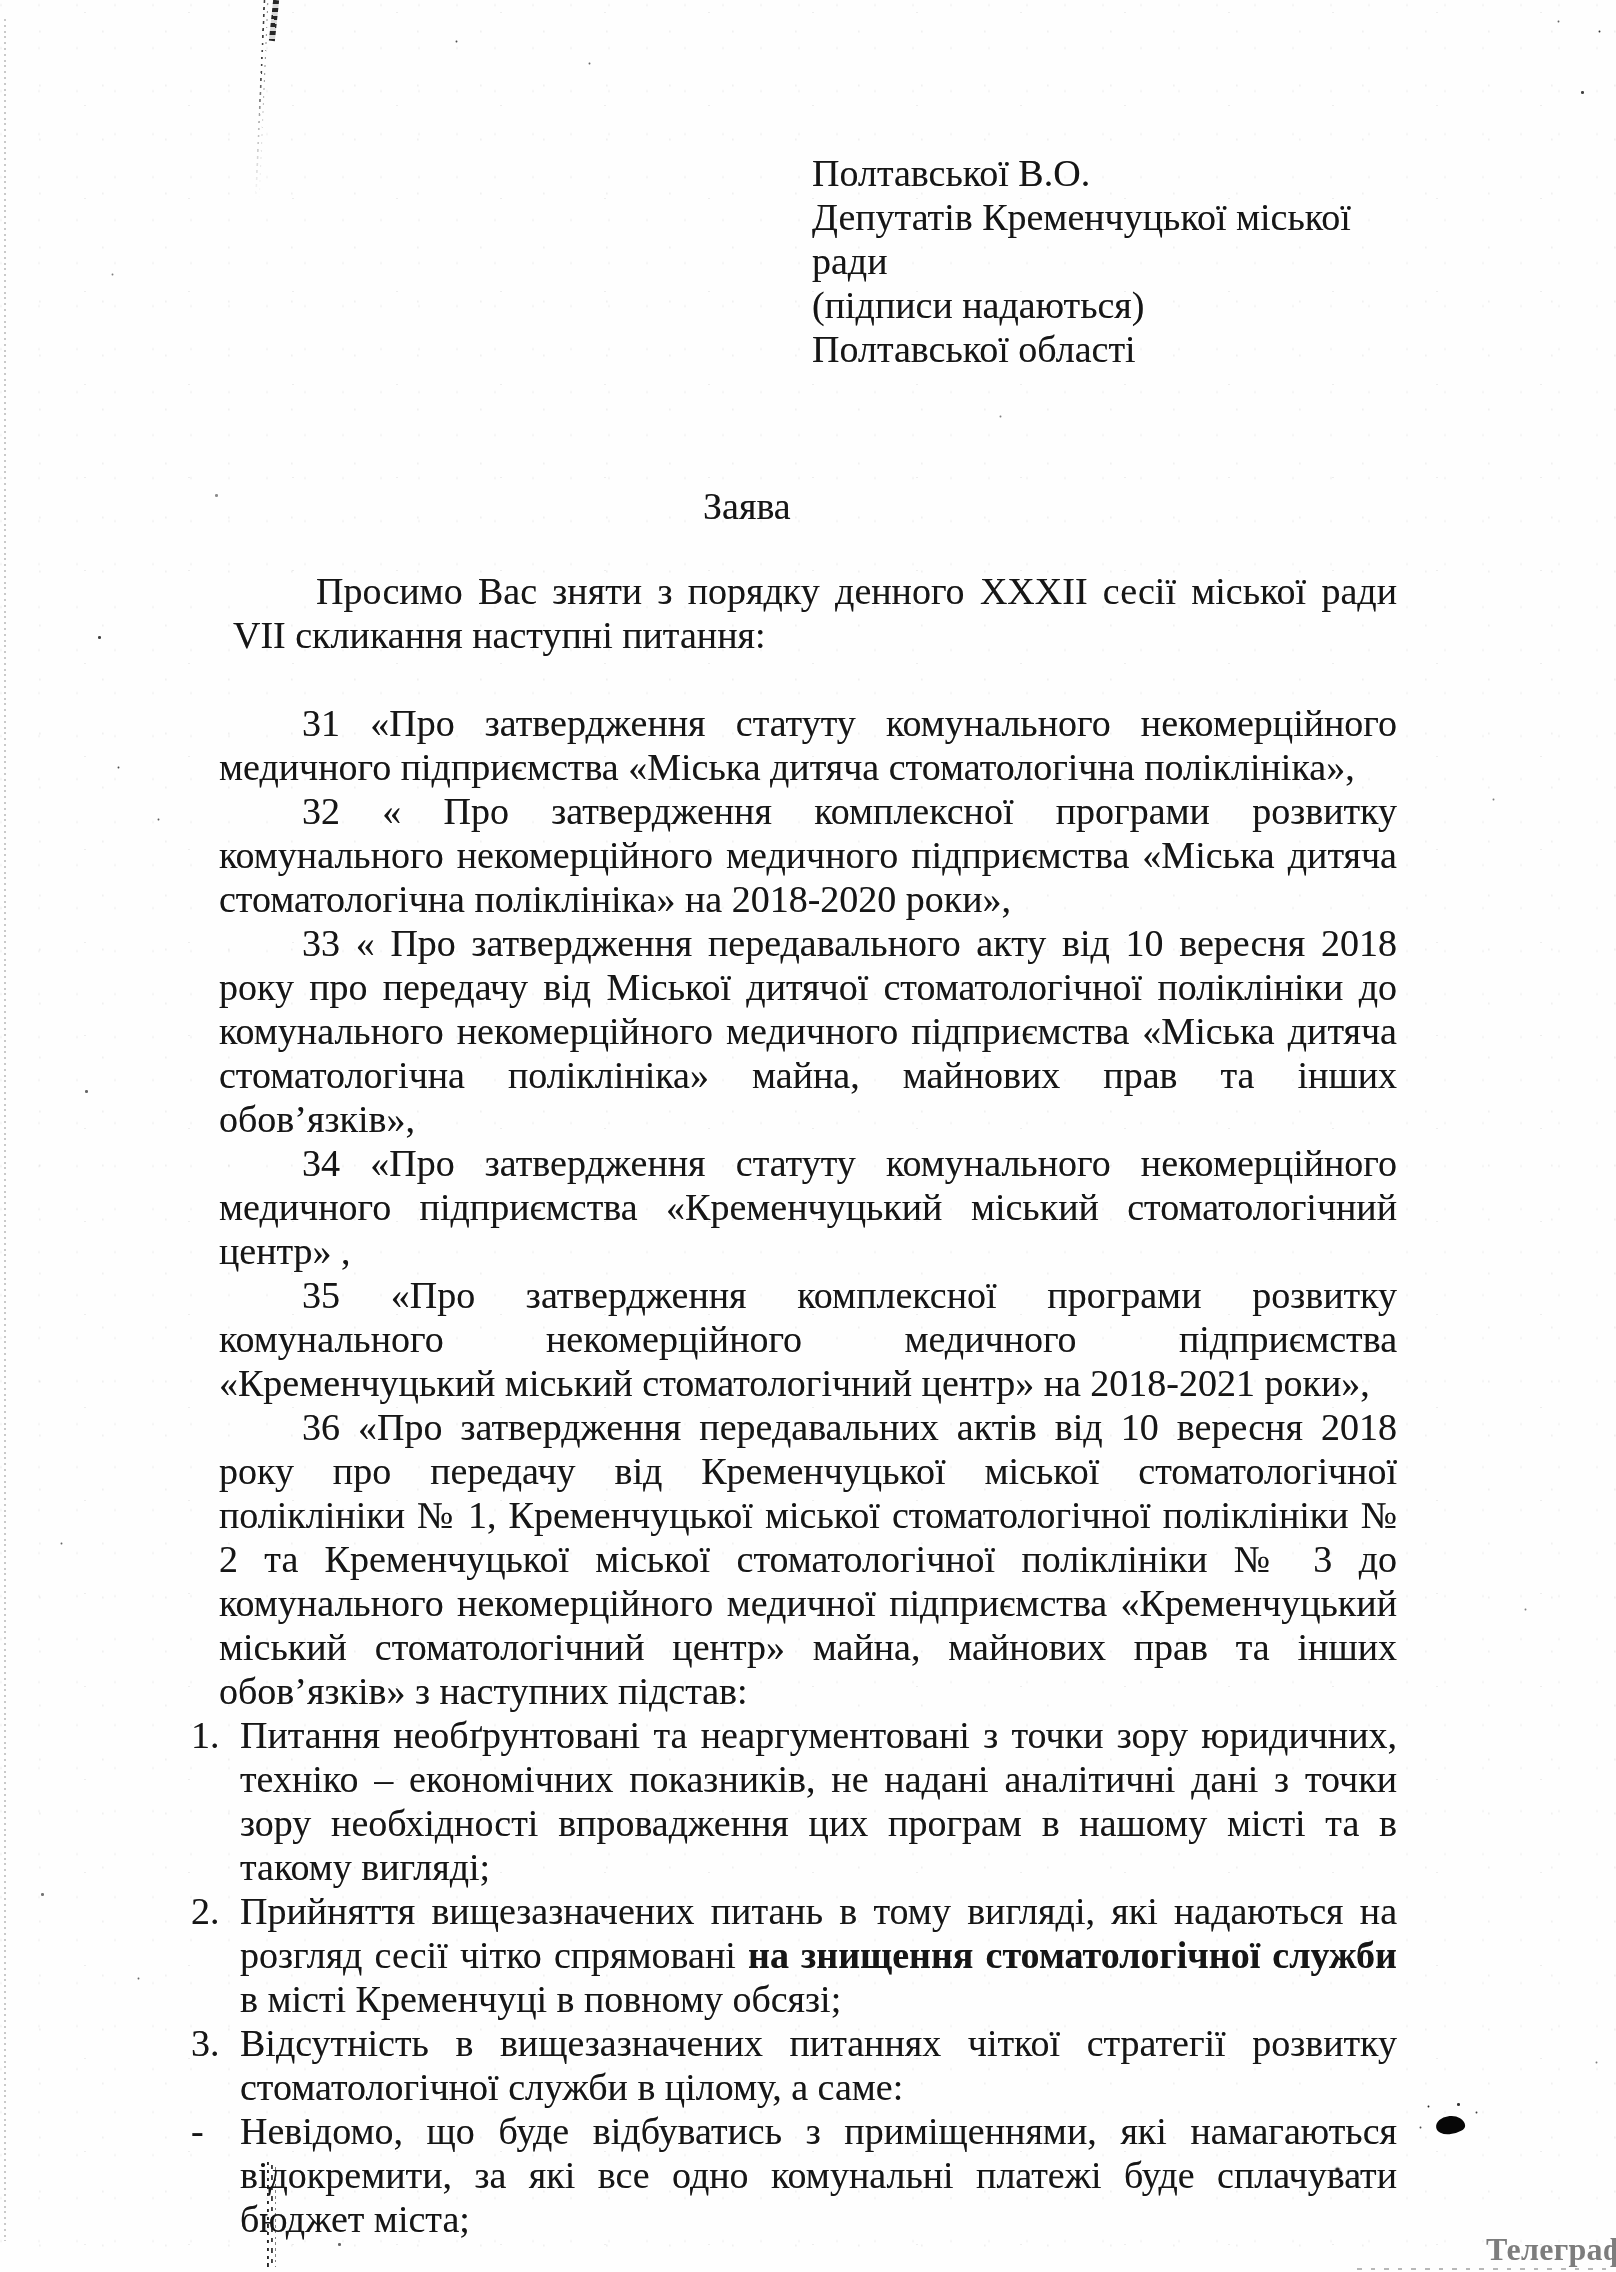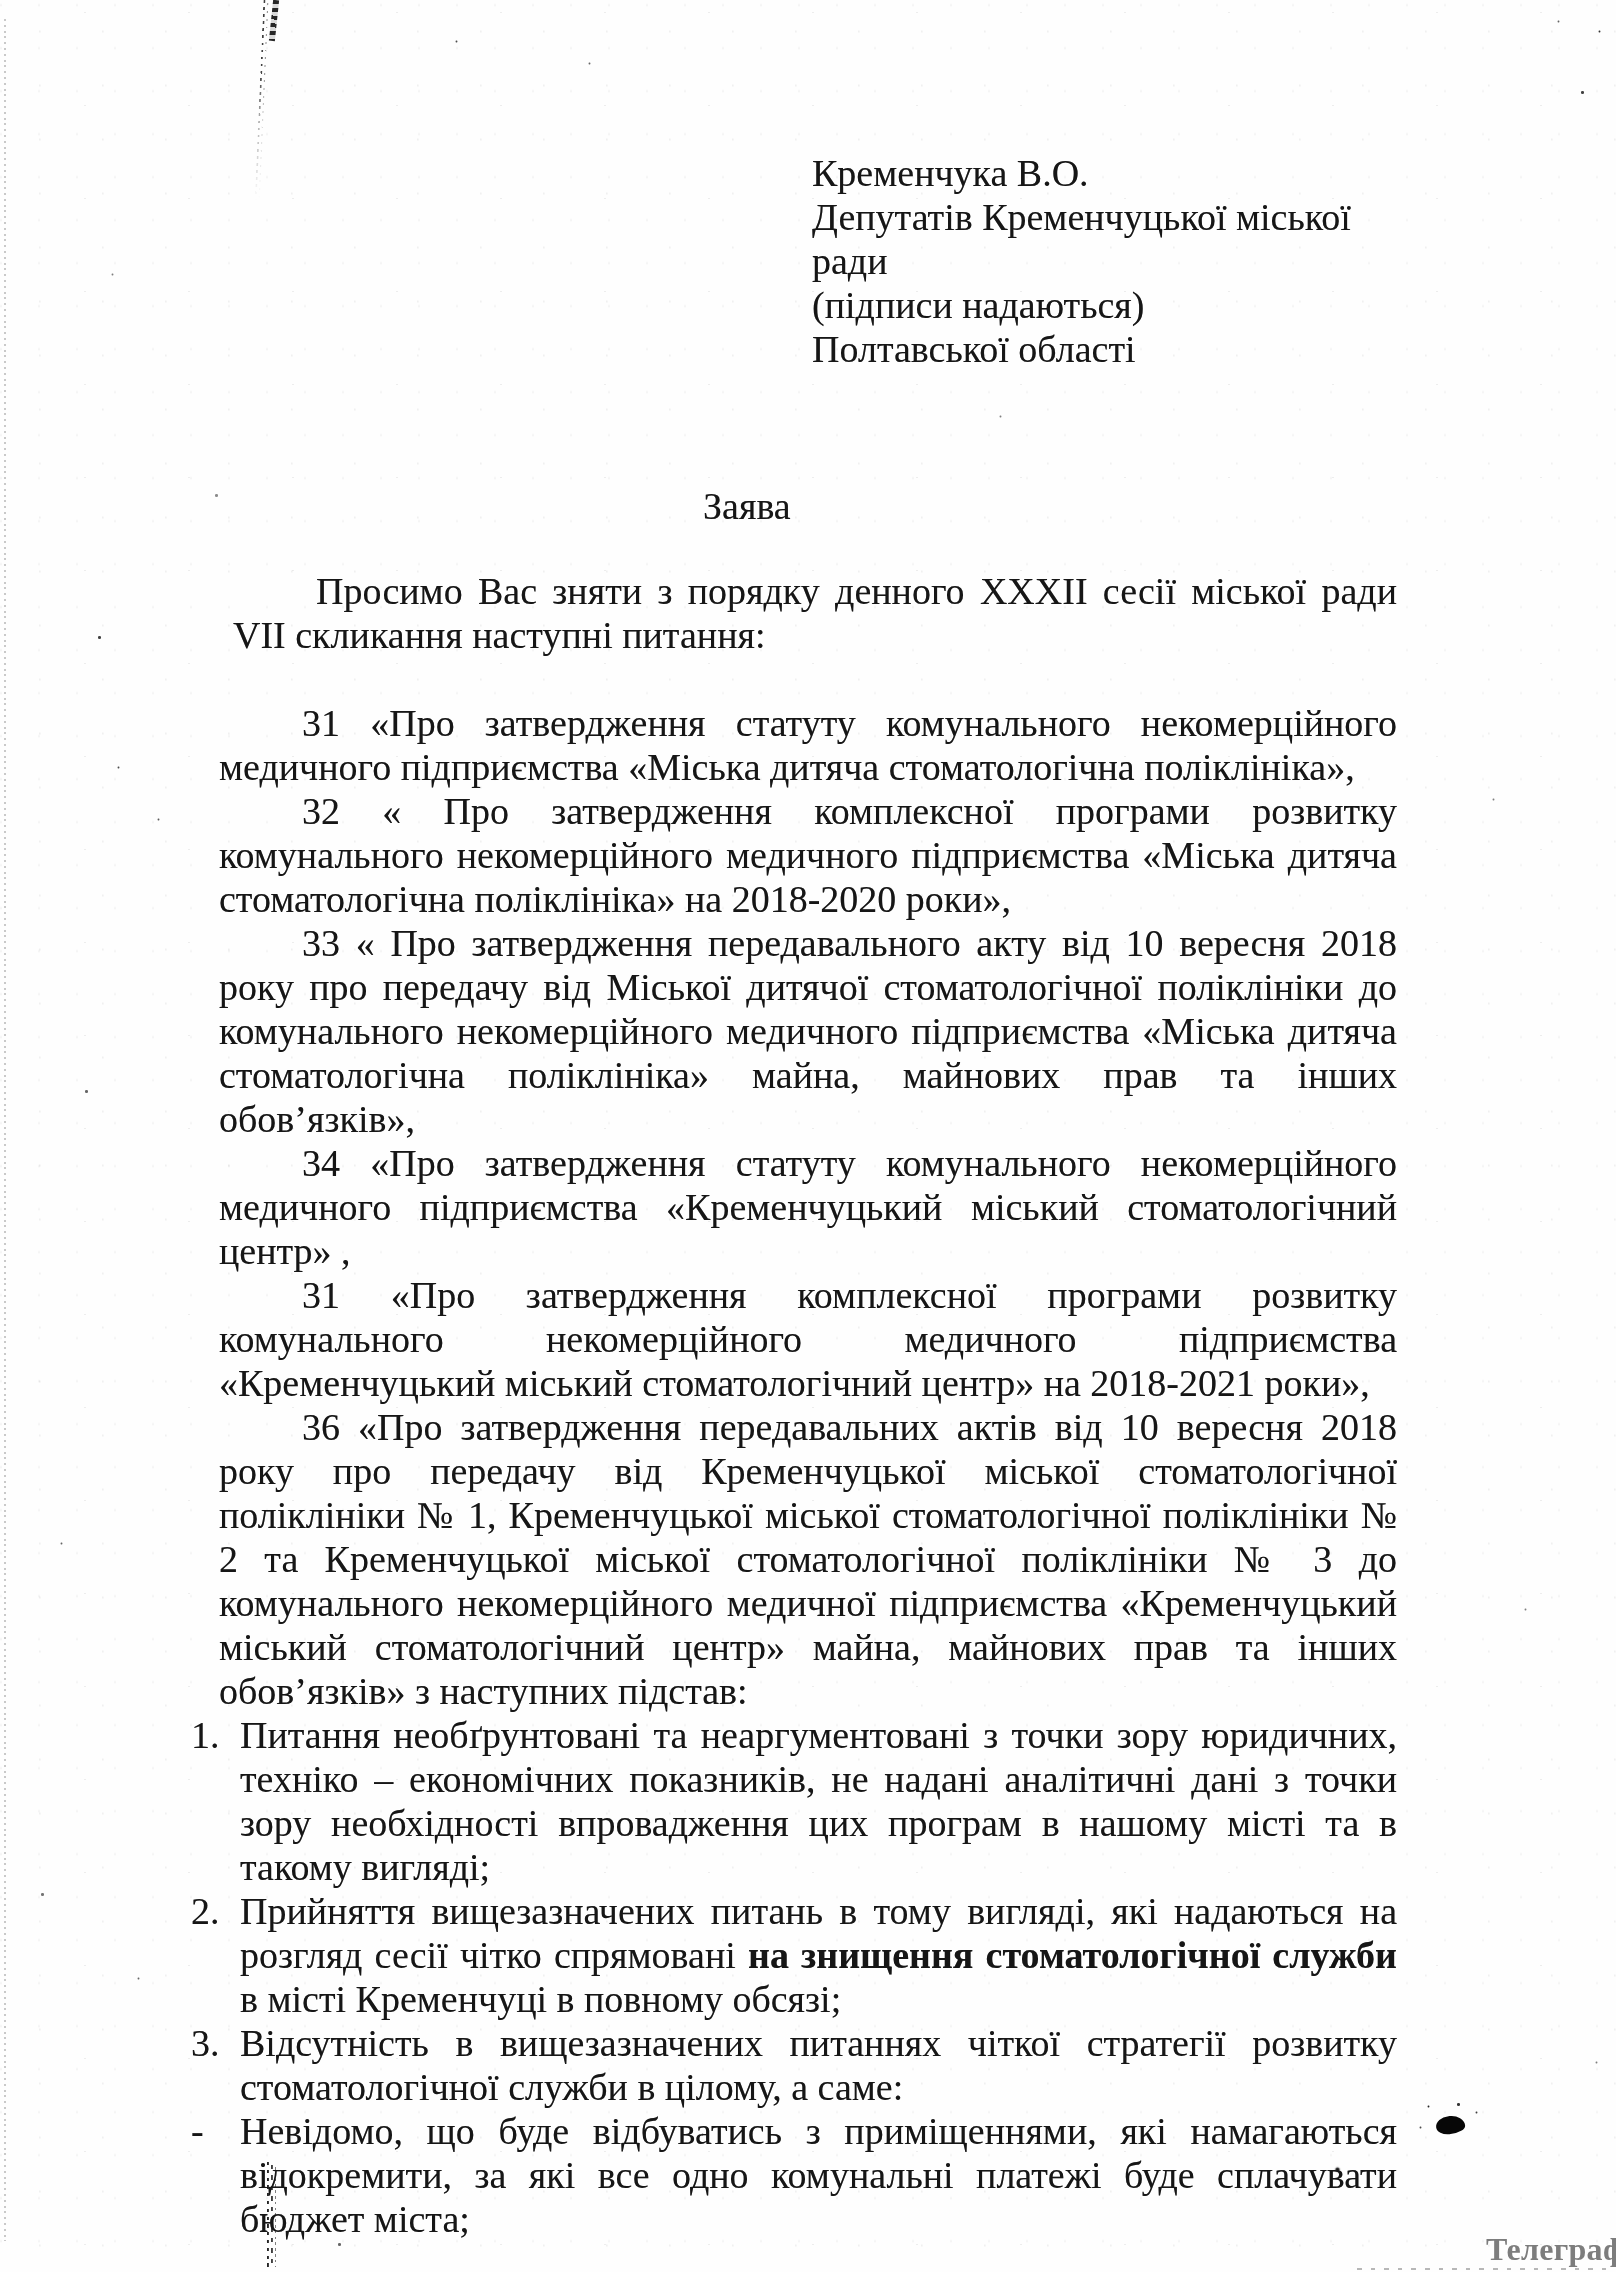--- a/index.html
+++ b/index.html
@@ -147,36 +147,36 @@
   <div class="artifact streak-top-cap"></div>
   <div class="artifact streak-bottom"></div>
   <div class="artifact left-edge-dots"></div>
   <div class="artifact ink-blob"></div>
   <div class="artifact speckles"></div>
   <div class="artifact wm-underline"></div>
 
   <div class="content">
 
     <div class="recipient">
-      <div>Кременчука В.О.</div>
+      <div>Полтавської В.О.</div>
       <div>Депутатів Кременчуцької міської ради</div>
       <div>(підписи надаються)</div>
       <div>Полтавської області</div>
     </div>
 
     <div class="doc-title">Заява</div>
 
     <div class="intro">Просимо Вас зняти з порядку денного XXXII сесії міської ради VII скликання наступні питання:</div>
 
     <div class="agenda">
       <div class="para">31 «Про затвердження статуту комунального некомерційного медичного підприємства «Міська дитяча стоматологічна поліклініка»,</div>
       <div class="para">32 « Про затвердження комплексної програми розвитку комунального некомерційного медичного підприємства «Міська дитяча стоматологічна поліклініка» на 2018-2020 роки»,</div>
       <div class="para">33 « Про затвердження передавального акту від 10 вересня 2018 року про передачу від Міської дитячої стоматологічної поліклініки до комунального некомерційного медичного підприємства «Міська дитяча стоматологічна поліклініка» майна, майнових прав та інших обов’язків»,</div>
       <div class="para">34 «Про затвердження статуту комунального некомерційного медичного підприємства «Кременчуцький міський стоматологічний центр» ,</div>
-      <div class="para">31 «Про затвердження комплексної програми розвитку комунального некомерційного медичного підприємства «Кременчуцький міський стоматологічний центр» на 2018-2021 роки»,</div>
+      <div class="para">35 «Про затвердження комплексної програми розвитку комунального некомерційного медичного підприємства «Кременчуцький міський стоматологічний центр» на 2018-2021 роки»,</div>
       <div class="para">36 «Про затвердження передавальних актів від 10 вересня 2018 року про передачу від Кременчуцької міської стоматологічної поліклініки № 1, Кременчуцької міської стоматологічної поліклініки № 2 та Кременчуцької міської стоматологічної поліклініки № 3 до комунального некомерційного медичної підприємства «Кременчуцький міський стоматологічний центр» майна, майнових прав та інших обов’язків» з наступних підстав:</div>
     </div>
 
     <div class="reasons">
 
       <div class="li">
         <span class="marker">1.</span>
         <span class="li-text"><span>Питання необґрунтовані та неаргументовані з точки зору юридичних, техніко – економічних показників, не надані аналітичні дані з точки зору необхідності впровадження цих програм в нашому місті та в такому вигляді;</span><span class="bold"></span><span></span></span>
       </div>
 

